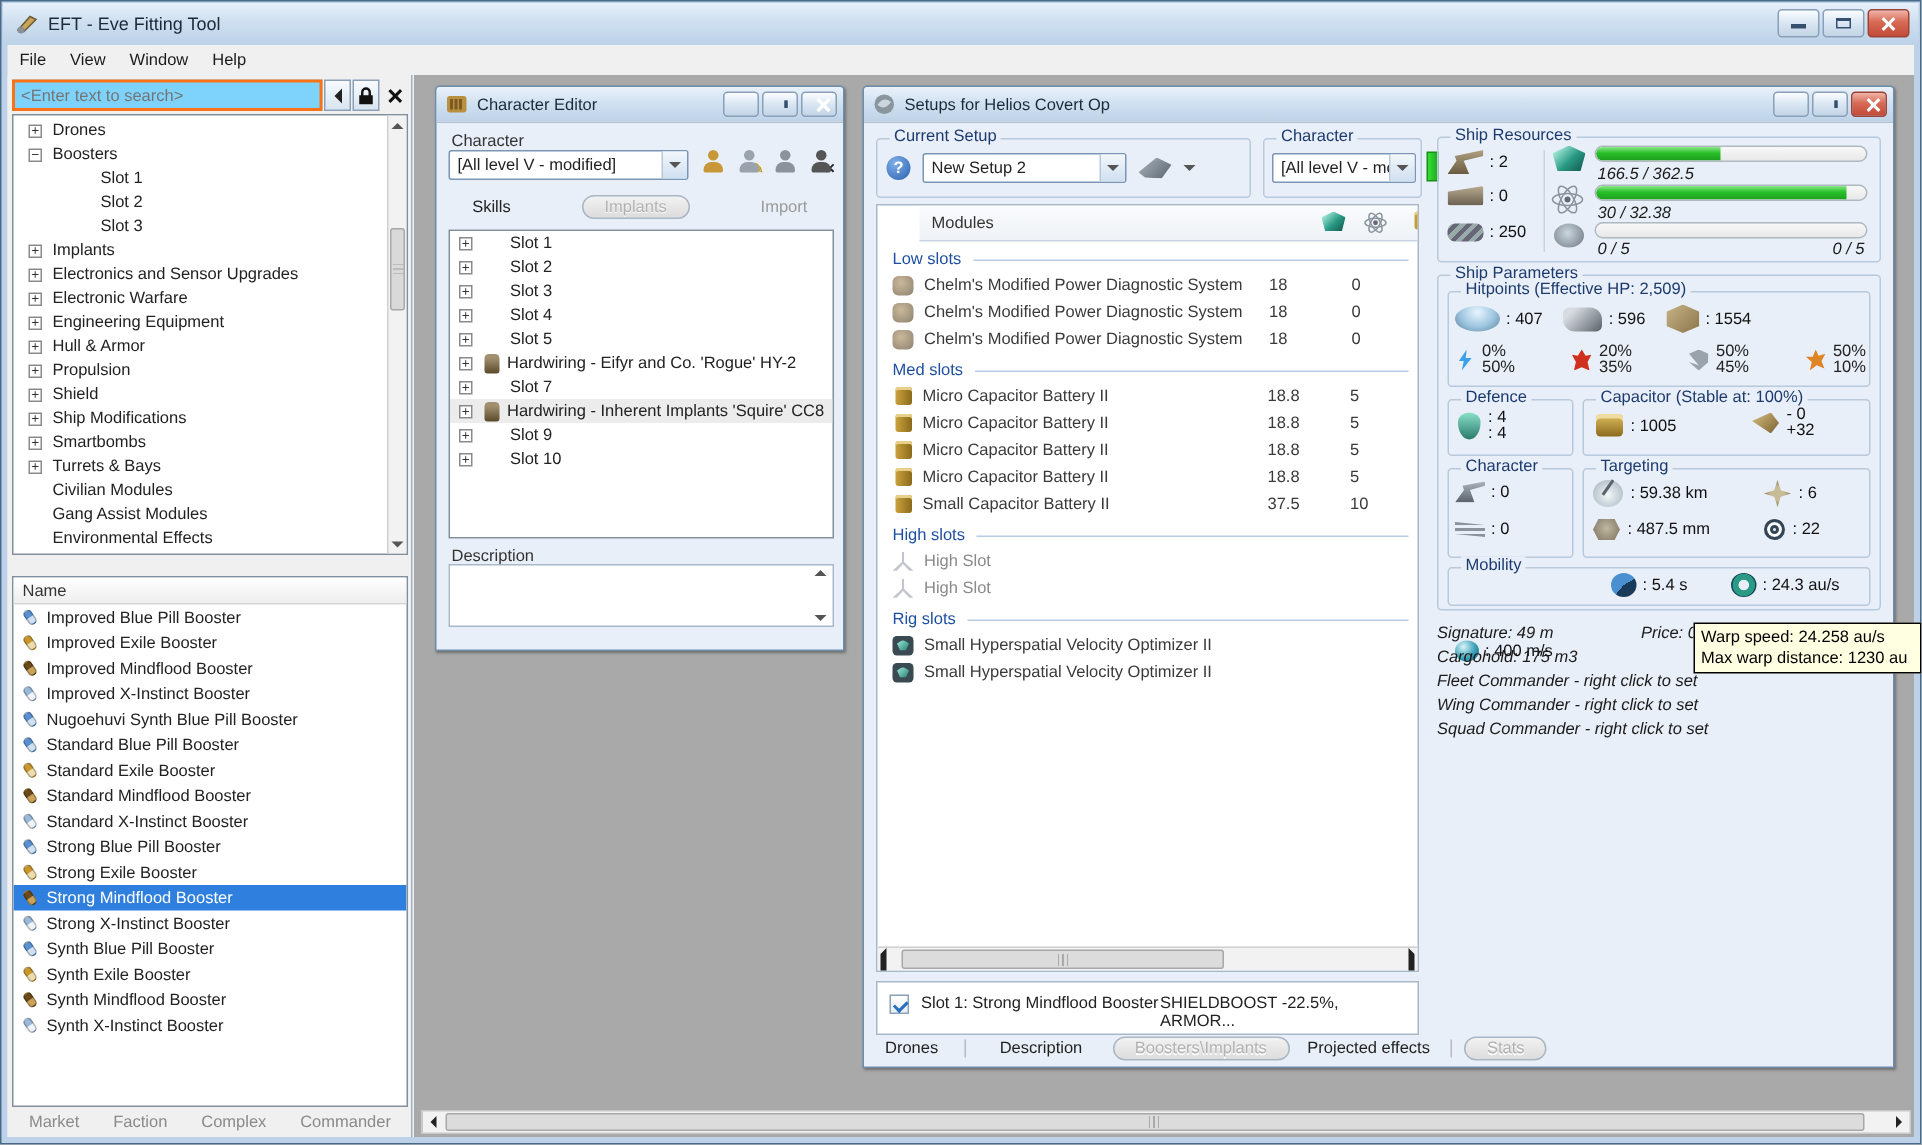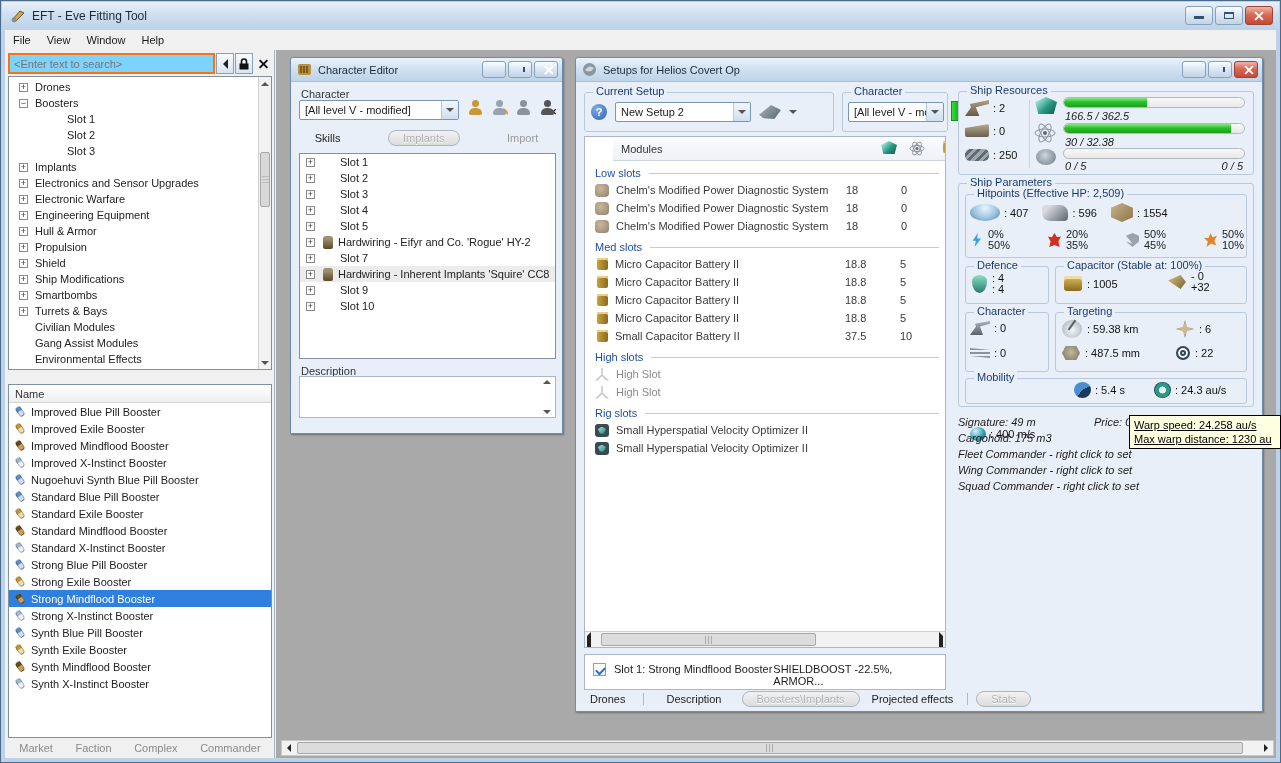--- a/index.html
+++ b/index.html
@@ -161,21 +161,21 @@
   .fp-missile { width:20px; height:10px; background:repeating-linear-gradient(#8a929c 0 2px,transparent 2px 4px); clip-path:polygon(0 0,100% 20%,100% 100%,0 80%); }
   .tg-radar { width:20px; height:18px; background:radial-gradient(circle at 50% 55%,#f4f8fa,#b8c4cc 70%,#8a969e); border-radius:50%; position:relative; }
   .tg-radar::after { content:""; position:absolute; left:9px; top:-1px; width:2px; height:12px; background:#5a626c; transform:rotate(35deg); }
   .tg-probe { width:18px; height:14px; background:radial-gradient(circle at 50% 45%,#c0b8a0,#7a7260); clip-path:polygon(20% 0,80% 0,100% 50%,80% 100%,20% 100%,0 50%); }
   .tg-compass { width:18px; height:18px; background:radial-gradient(circle,#c8bc96 35%,#8a7e58 70%); border-radius:50%; clip-path:polygon(50% 0,62% 38%,100% 50%,62% 62%,50% 100%,38% 62%,0 50%,38% 38%); }
   .tg-scan { width:14px; height:14px; border:2px solid #345; border-radius:50%; box-shadow:inset 0 0 0 2px #fff,inset 0 0 0 4px #345; }
   .mb-ball { width:16px; height:14px; background:radial-gradient(circle at 35% 30%,#d8f4f8,#3aa0b8 55%,#145a70); border-radius:50%; }
   .mb-gauge { width:17px; height:16px; background:conic-gradient(from 220deg,#4a90d0 0 200deg,#1a3a5a 200deg 360deg); border-radius:50%; }
   .mb-warp { width:17px; height:16px; border-radius:50%; background:radial-gradient(circle,#e9eff8 28%,#2a9a85 32% 62%,#12455c 66%); }
 
-  .tooltip { position:absolute; left:1129px; top:415px; width:152px; height:34px; background:#ffffe1; border:1px solid #000; padding:2px 4px; line-height:14px; color:#000; z-index:50; white-space:nowrap; overflow:hidden;text-decoration:underline; }
+  .tooltip { position:absolute; left:1129px; top:415px; width:152px; height:34px; background:#ffffe1; border:1px solid #000; padding:2px 4px; line-height:14px; color:#000; z-index:50; white-space:nowrap; overflow:hidden; }
 
   .statline { position:absolute; white-space:nowrap; color:#1a1a1a;font-style:italic; }
   .flexrow { display:flex; align-items:center; }
 </style>
 </head>
 <body>
 
 <div class="main-frame">
   <div class="titlebar">
     <svg width="16" height="16">

